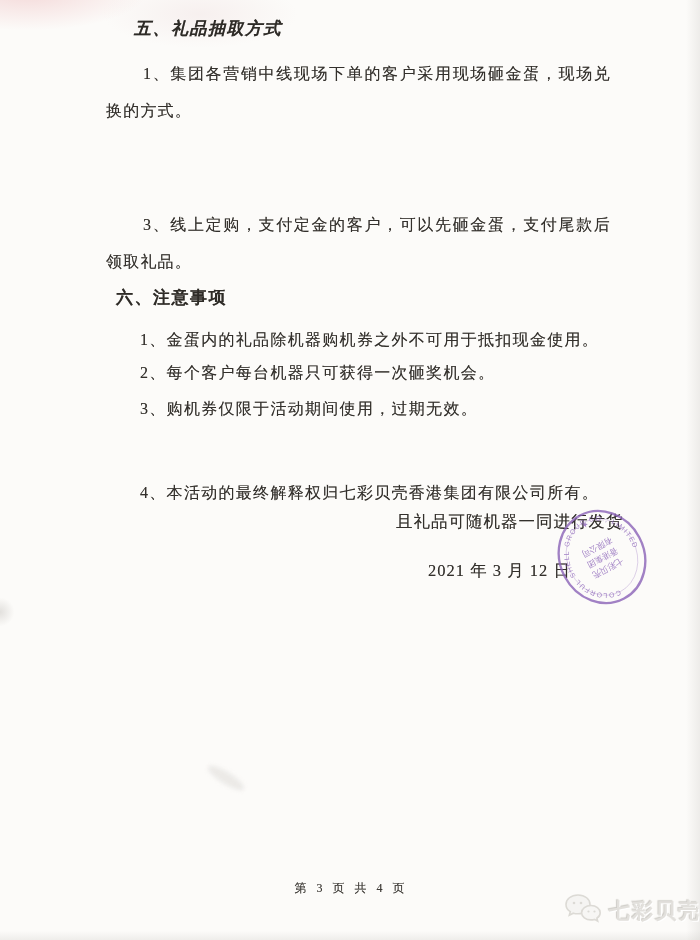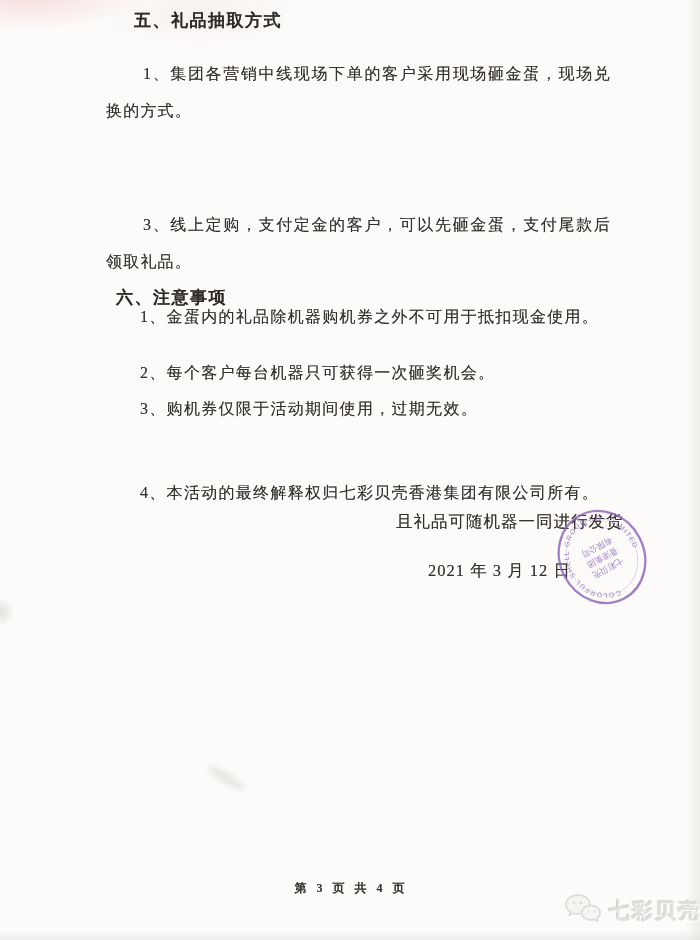--- a/index.html
+++ b/index.html
@@ -26,21 +26,21 @@
 
   .heading {
     position: absolute;
     margin: 0;
     font-weight: bold;
     font-size: 17px;
     letter-spacing: 1.5px;
     color: #2e2b27;
     white-space: nowrap;
   }
-  .h5 { left: 134px; top: 9px; }
+  .h5 { left: 134px; top: 17px; font-style: italic; }
   .h6 { left: 116px; top: 286px; }
 
   .para {
     position: absolute;
     margin: 3px;
     left: 103px;
     width: 505px;
     font-size: 16px;
     line-height: 37px;
     letter-spacing: 1.2px;
@@ -53,21 +53,21 @@
 
   .line {
     position: absolute;
     margin: 0;
     left: 140px;
     font-size: 16px;
     letter-spacing: 1.3px;
     line-height: 22px;
     white-space: nowrap;
   }
-  .l1 { top: 306px; }
+  .l1 { top: 329px; }
   .l2 { top: 362px; }
   .l3 { top: 398px; }
   .l4 { top: 434px; margin-top: 48px; }
 
   .company {
     position: absolute;
     left: 396px;
     top: 511px;
     font-size: 16.5px;
     letter-spacing: 1px;
@@ -107,21 +107,20 @@
   .footer {
     position: absolute;
     left: 0;
     top: 880px;
     width: 100%;
     text-align: center;
     font-size: 12px;
     letter-spacing: 1px;
     word-spacing: 5px;
     color: #3d3a36;
-    font-weight: bold;
   }
 
   .watermark {
     position: absolute;
     left: 564px;
     top: 893px;
     display: flex;
     align-items: center;
     gap: 7px;
   }

